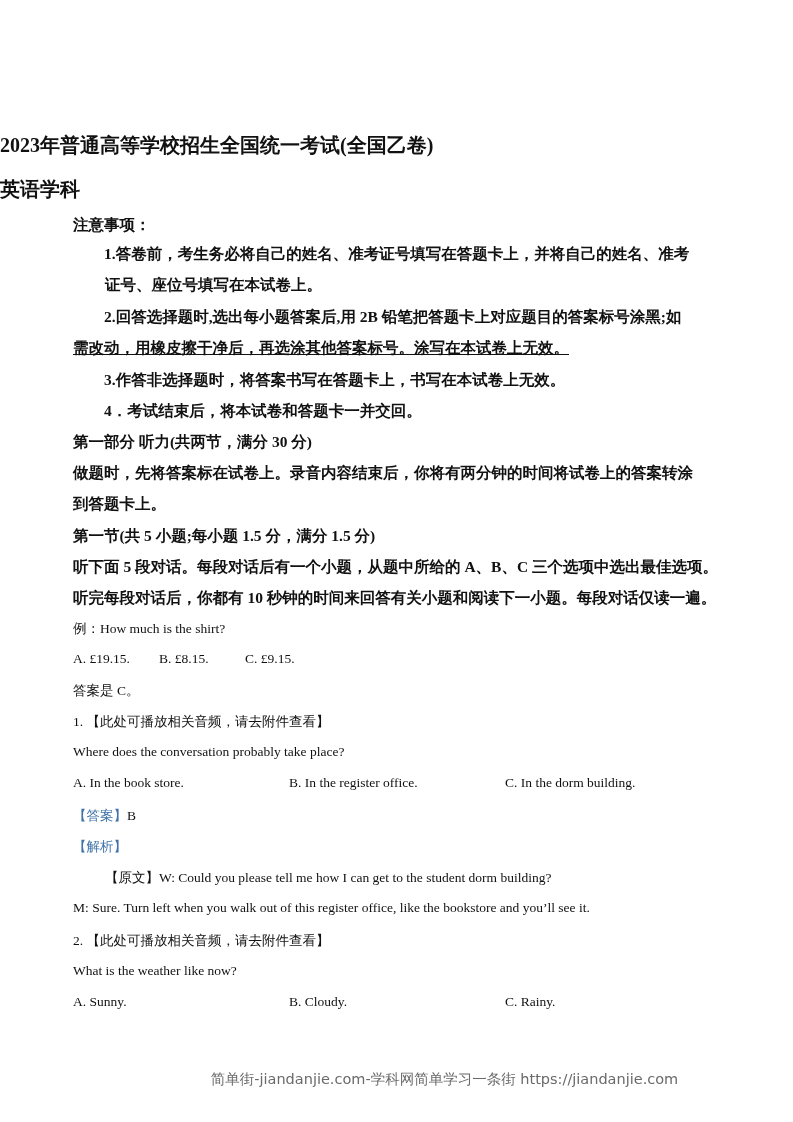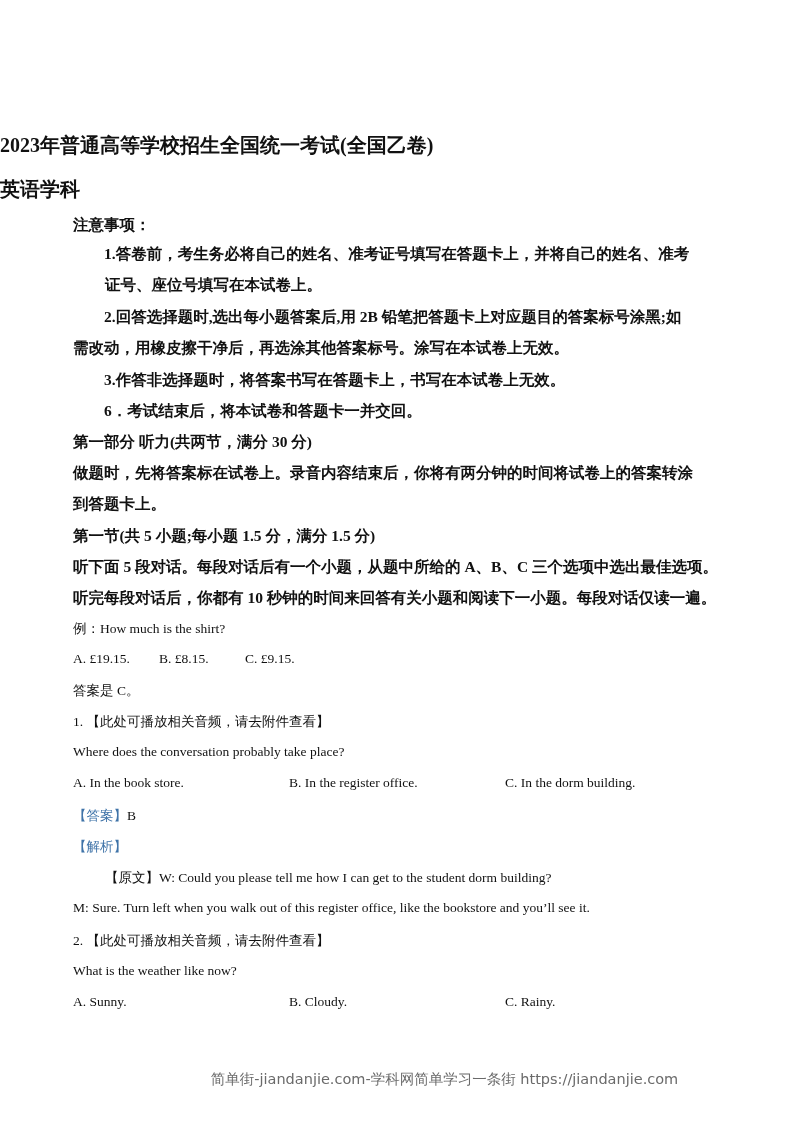--- a/index.html
+++ b/index.html
@@ -17,23 +17,23 @@
 <div>
 
   <div class="abs title" style="top:132px;">2023年普通高等学校招生全国统一考试(全国乙卷)</div>
   <div class="abs title" style="top:176px;">英语学科</div>
 
   <div>
     <div class="abs bold15" style="left:73px; top:215px;">注意事项：</div>
     <div class="abs bold15" style="left:104px; top:244px;">1.答卷前，考生务必将自己的姓名、准考证号填写在答题卡上，并将自己的姓名、准考</div>
     <div class="abs bold15" style="left:73px; top:275px;margin-left:32px;">证号、座位号填写在本试卷上。</div>
     <div class="abs bold15" style="left:104px; top:307px;">2.回答选择题时,选出每小题答案后,用 2B 铅笔把答题卡上对应题目的答案标号涂黑;如</div>
-    <div class="abs bold15" style="left:73px; top:338px;">需改动，用橡皮擦干净后，再选涂其他答案标号。涂写在本试卷上无效。</div>
+    <div class="abs bold15" style="left:73px; top:338px;text-decoration:underline;">需改动，用橡皮擦干净后，再选涂其他答案标号。涂写在本试卷上无效。</div>
     <div class="abs bold15" style="left:104px; top:370px;">3.作答非选择题时，将答案书写在答题卡上，书写在本试卷上无效。</div>
-    <div class="abs bold15" style="left:104px; top:401px;">6．考试结束后，将本试卷和答题卡一并交回。</div>
+    <div class="abs bold15" style="left:104px; top:401px;">4．考试结束后，将本试卷和答题卡一并交回。</div>
   </div>
 
   <div>
     <div class="abs bold15" style="left:73px; top:432px;">第一部分  听力(共两节，满分 30 分)</div>
     <div class="abs bold15" style="left:73px; top:463px;">做题时，先将答案标在试卷上。录音内容结束后，你将有两分钟的时间将试卷上的答案转涂</div>
     <div class="abs bold15" style="left:73px; top:494px;">到答题卡上。</div>
     <div class="abs bold15" style="left:73px; top:526px;">第一节(共 5 小题;每小题 1.5 分，满分 1.5 分)</div>
     <div class="abs bold15" style="left:73px; top:557px;">听下面 5 段对话。每段对话后有一个小题，从题中所给的 A、B、C 三个选项中选出最佳选项。</div>
     <div class="abs bold15" style="left:73px; top:588px;">听完每段对话后，你都有 10 秒钟的时间来回答有关小题和阅读下一小题。每段对话仅读一遍。</div>
   </div>

